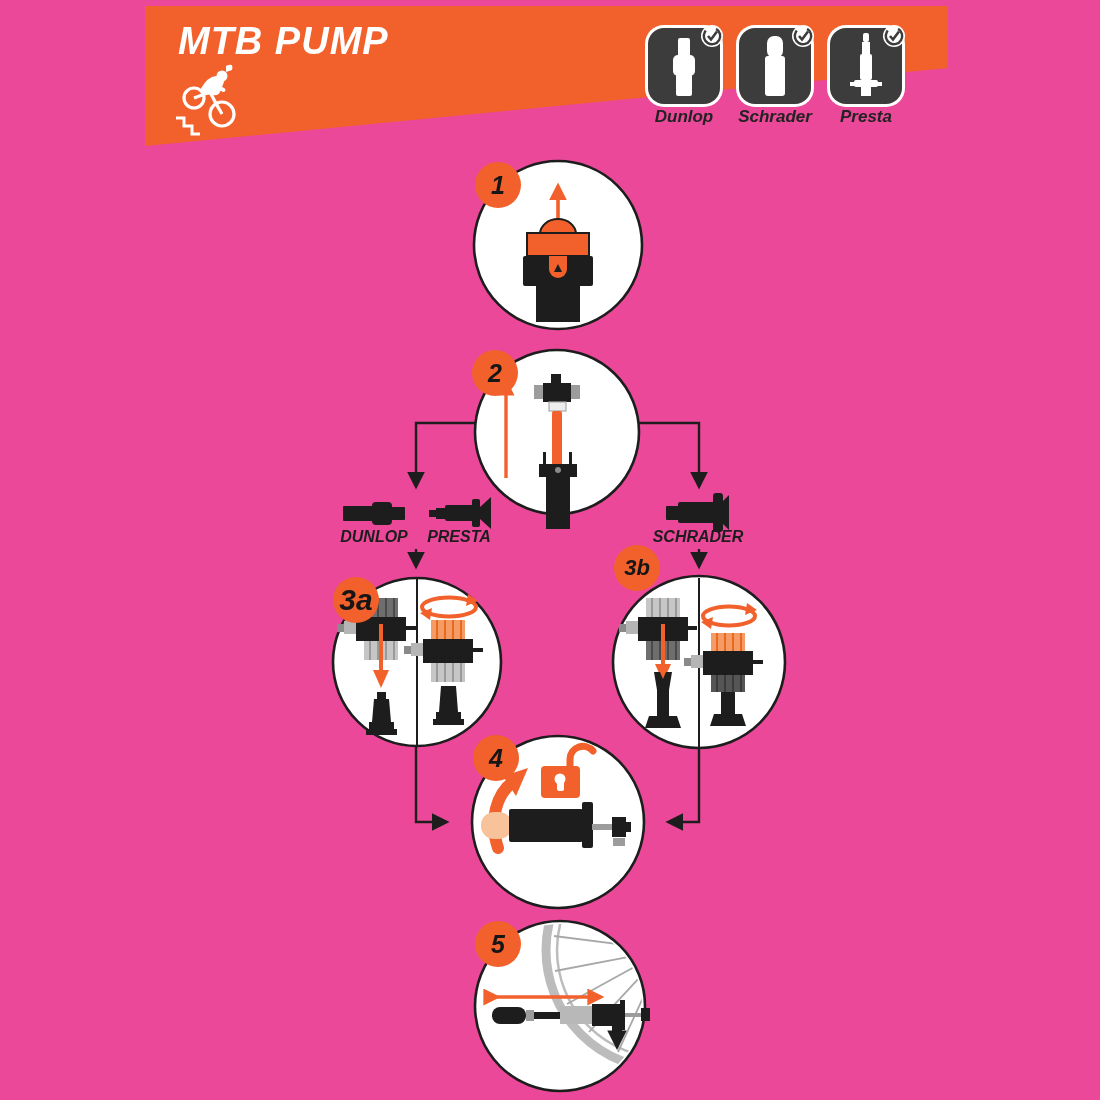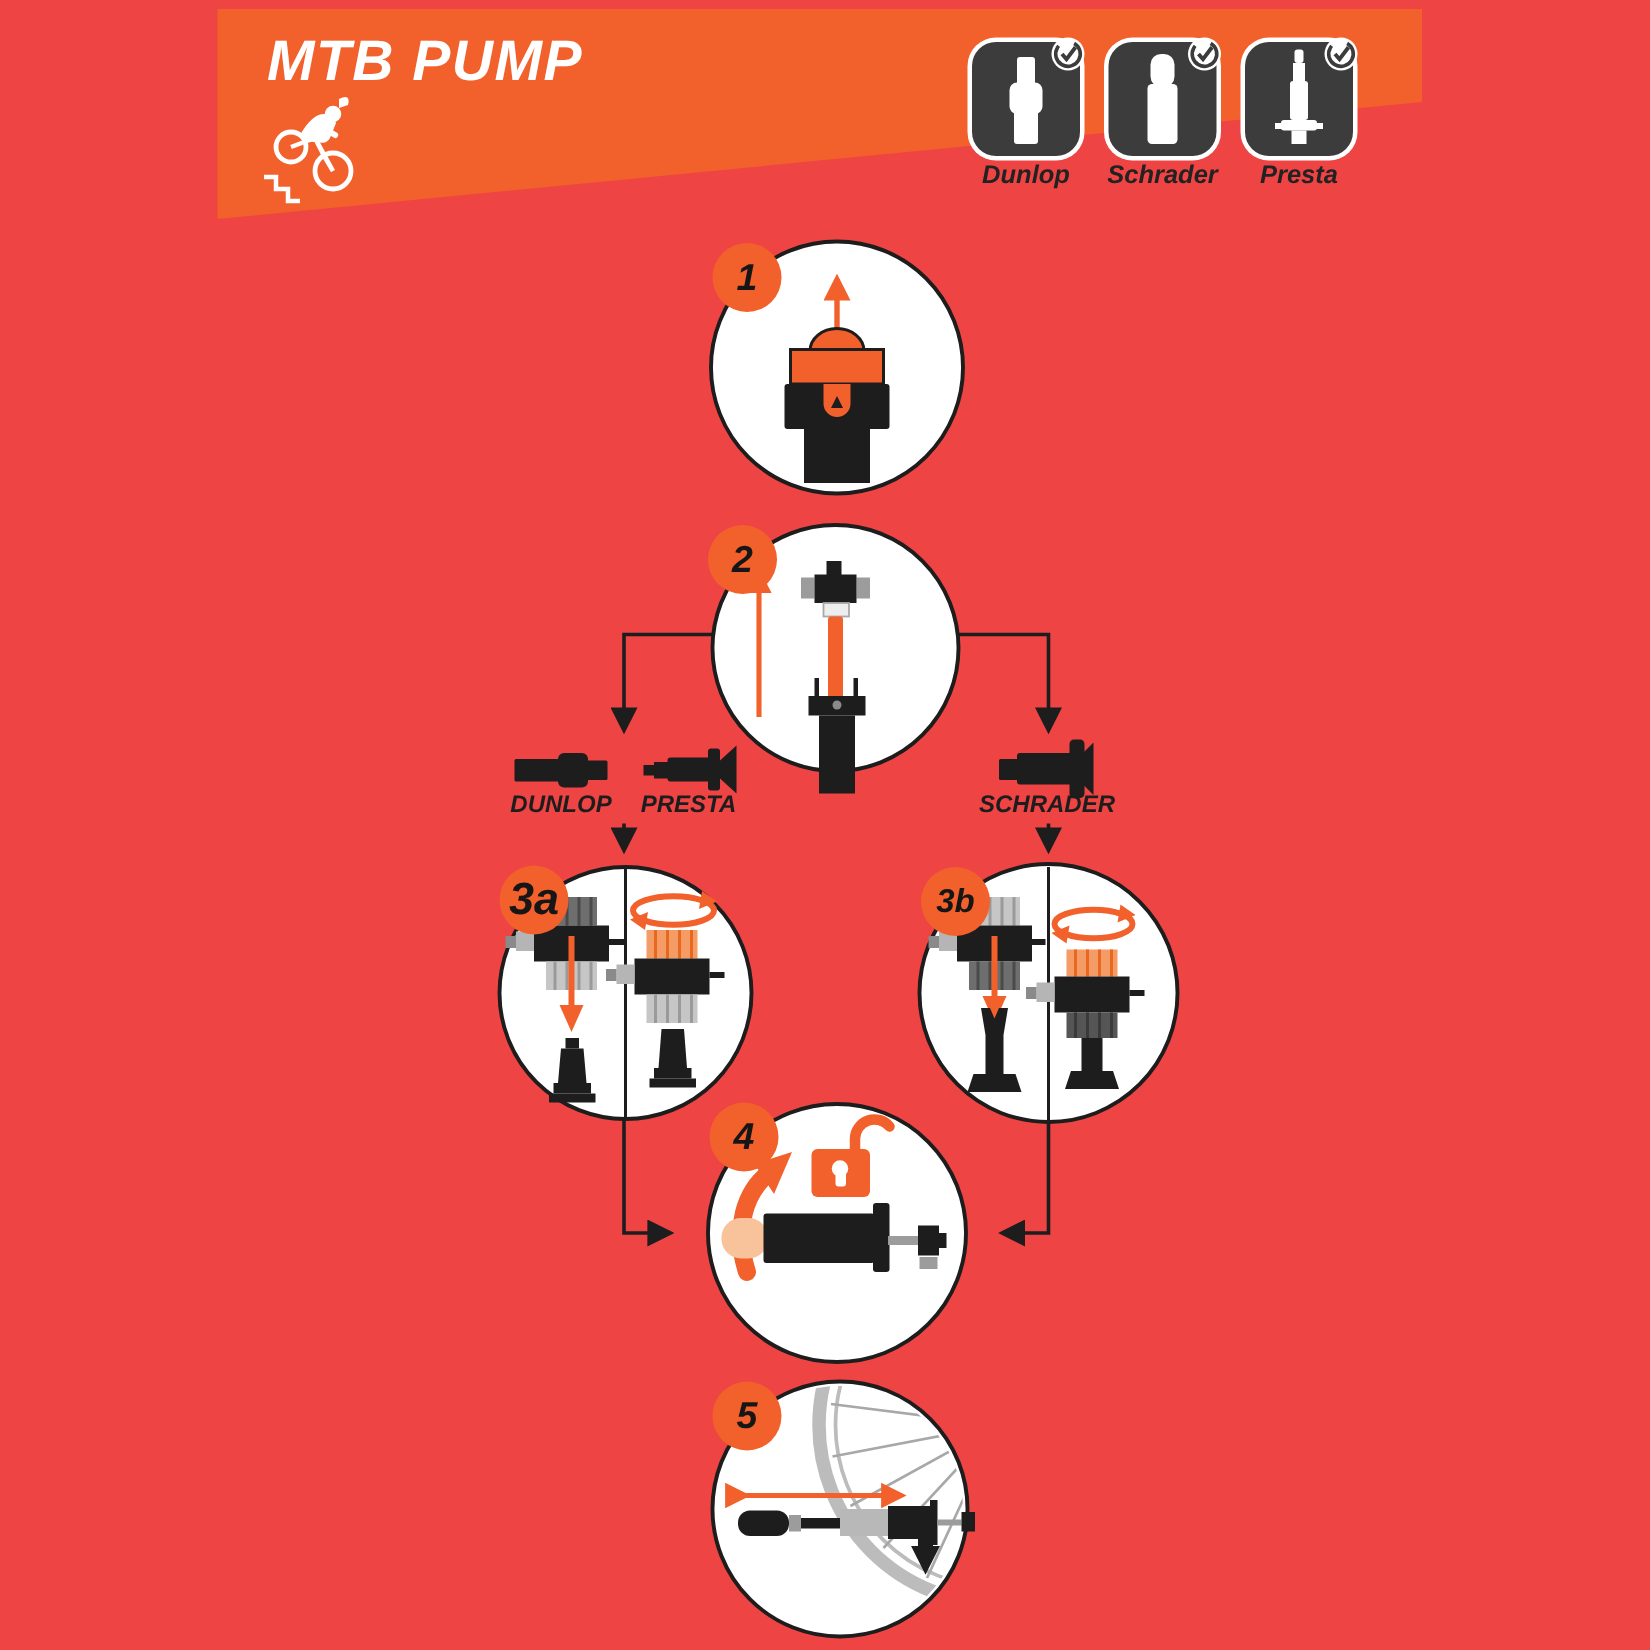--- a/index.html
+++ b/index.html
@@ -1,16 +1,16 @@
 <!DOCTYPE html>
 <html><head>
 <meta charset="utf-8">
 <style>
   html,body{margin:0;padding:0;background:#fff;}
-  .page{position:relative;width:1100px;height:1100px;background:#ef4444;overflow:hidden;
+  .page{position:relative;width:1100px;height:1100px;background:#ec4899;overflow:hidden;
         font-family:"Liberation Sans",sans-serif;}
   svg{display:block;}
   .abs{position:absolute;}
   
   .banner-svg{position:absolute;left:0;top:0;}
   .header-title{position:absolute;left:178px;top:20px;color:#fff;
     font-style:italic;font-weight:700;font-size:38px;letter-spacing:1px;}
   
   .tile{position:absolute;top:28px;width:72px;height:76px;border-radius:16px;
         background:#3C3C3C;box-shadow:0 0 0 3px #fff;}
@@ -291,21 +291,21 @@
       <rect x="625" y="1013" width="16" height="4" fill="#9C9C9C"></rect>
       <rect x="641" y="1008" width="9" height="13" fill="#1D1D1D"></rect>
       <rect x="612" y="1026" width="10" height="8" fill="#1D1D1D"></rect>
       <line x1="617" y1="1034" x2="617" y2="1046" stroke="#1D1D1D" stroke-width="2.6" marker-end="url(#mdark)"></line>
     </g>
   </svg>
 
   <div class="badge" style="left:475px;top:162px;">1</div>
   <div class="badge" style="left:472px;top:350px;">2</div>
   <div class="badge" style="left:333px;top:577px;font-size:30px;">3a</div>
-  <div class="badge" style="left:614px;top:578px;font-size:22px;">3b</div>
+  <div class="badge" style="left:614px;top:545px;font-size:22px;">3b</div>
   <div class="badge" style="left:473px;top:735px;">4</div>
   <div class="badge" style="left:475px;top:921px;">5</div>
 
   <div class="valve-label" style="left:314px;top:528px;">DUNLOP</div>
   <div class="valve-label" style="left:399px;top:528px;">PRESTA</div>
   <div class="valve-label" style="left:638px;top:528px;">SCHRADER</div>
 
 </div>
 
 </body></html>

